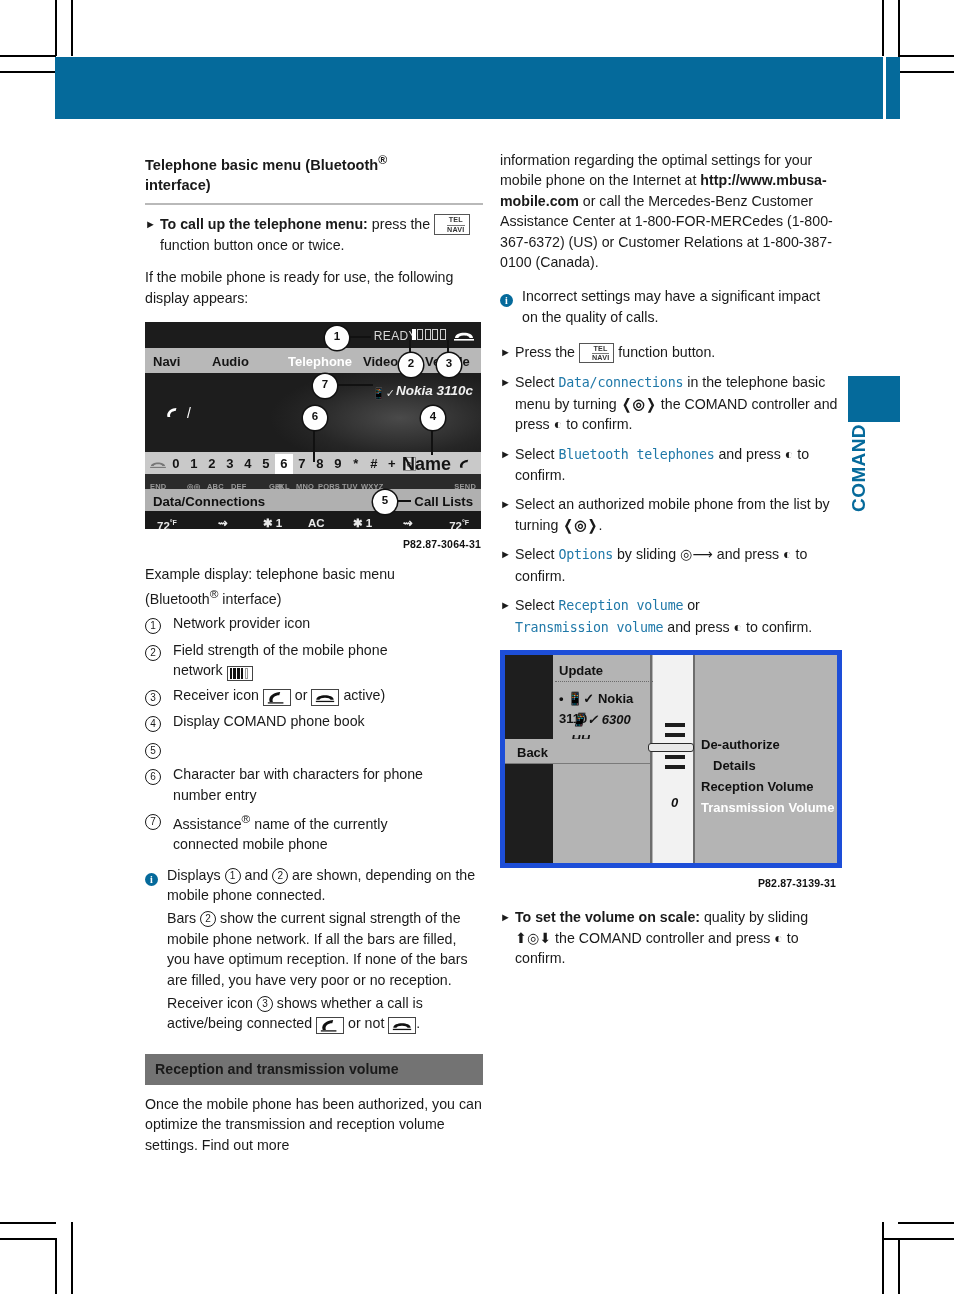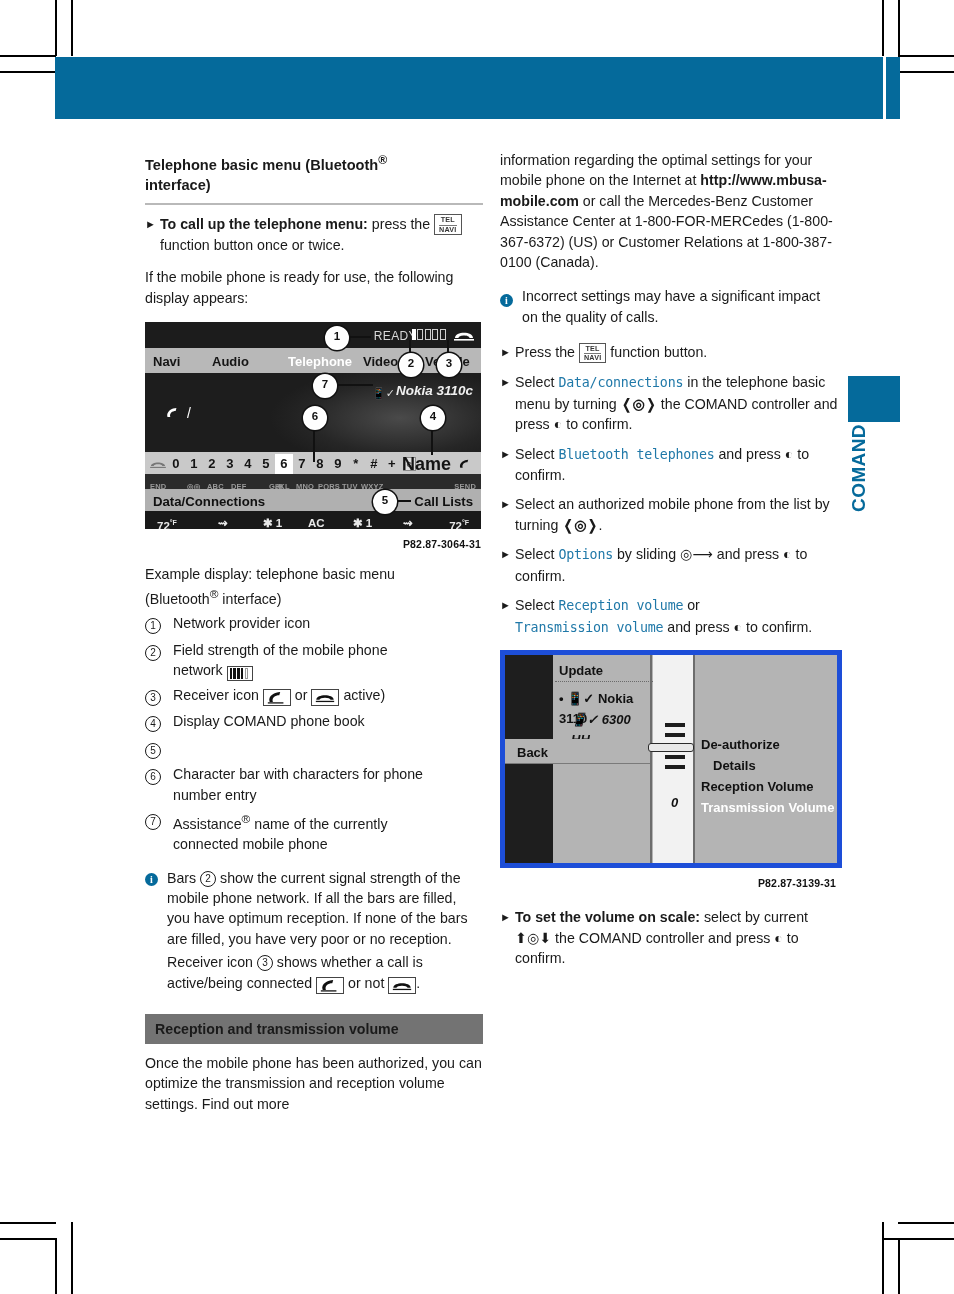--- a/index.html
+++ b/index.html
@@ -186,20 +186,21 @@
     text-align: center;
     background: #fff;
   }
   .keybtn span {
     display: block;
     font-size: 7.2px;
     font-weight: bold;
     letter-spacing: 0.2px;
     color: #333;
     line-height: 8.2px;
+    margin-left: 8px;
   }
   .keybtn span.u { border-bottom: 1px solid #777; padding-bottom: 0.5px; }
 
   .boxicon {
     display: inline-block;
     border: 1.2px solid #444;
     background: #fff;
     vertical-align: -4px;
     padding: 1px 2px;
     line-height: 0;
@@ -606,20 +607,27 @@
     <div class="num"><span class="circnum">7</span></div>
     <div class="txt">
       <span>Assistance</span><sup>®</sup><span> name of the currently</span><br>
       <span>connected mobile phone</span>
     </div>
   </div>
 
   <div class="note">
     <div class="ibadge"><span class="iglyph">i</span></div>
     <div class="nbody">
+      <p>
+        <span>Displays</span>
+        <span class="circnum">1</span>
+        <span>and</span>
+        <span class="circnum">2</span>
+        <span>are shown, depending on the mobile phone connected.</span>
+      </p>
       <p style="margin-top:3px;">
         <span>Bars</span>
         <span class="circnum">2</span>
         <span>show the current signal strength of the mobile phone network. If all the bars are filled, you have optimum reception. If none of the bars are filled, you have very poor or no reception.</span>
       </p>
       <p style="margin-top:3px;">
         <span>Receiver icon</span>
         <span class="circnum">3</span>
         <span>shows whether a call is active/being connected</span>
         <span class="boxicon"><svg class="inl" width="22" height="13" viewBox="0 0 24 14" style="vertical-align:0">
@@ -751,20 +759,20 @@
     <div class="opt" style="top:101px;margin-left:12px;">Details</div>
     <div class="opt" style="top:122px;">Reception Volume</div>
     <div class="opt sel" style="top:143px;">Transmission Volume</div>
   </div>
   <div class="figcap">P82.87-3139-31</div>
 
   <div class="step" style="margin-top:14px;">
     <div class="tri">►</div>
     <div class="body">
       <b class="lead">To set the volume on scale:</b>
-      <span>select by current</span>
+      <span>quality by sliding</span>
       <span>⬆◎⬇</span>
       <span>the COMAND controller and press</span>
       <span>◐</span>
       <span>to confirm.</span>
     </div>
   </div>
 </div>
 
 </body></html>

